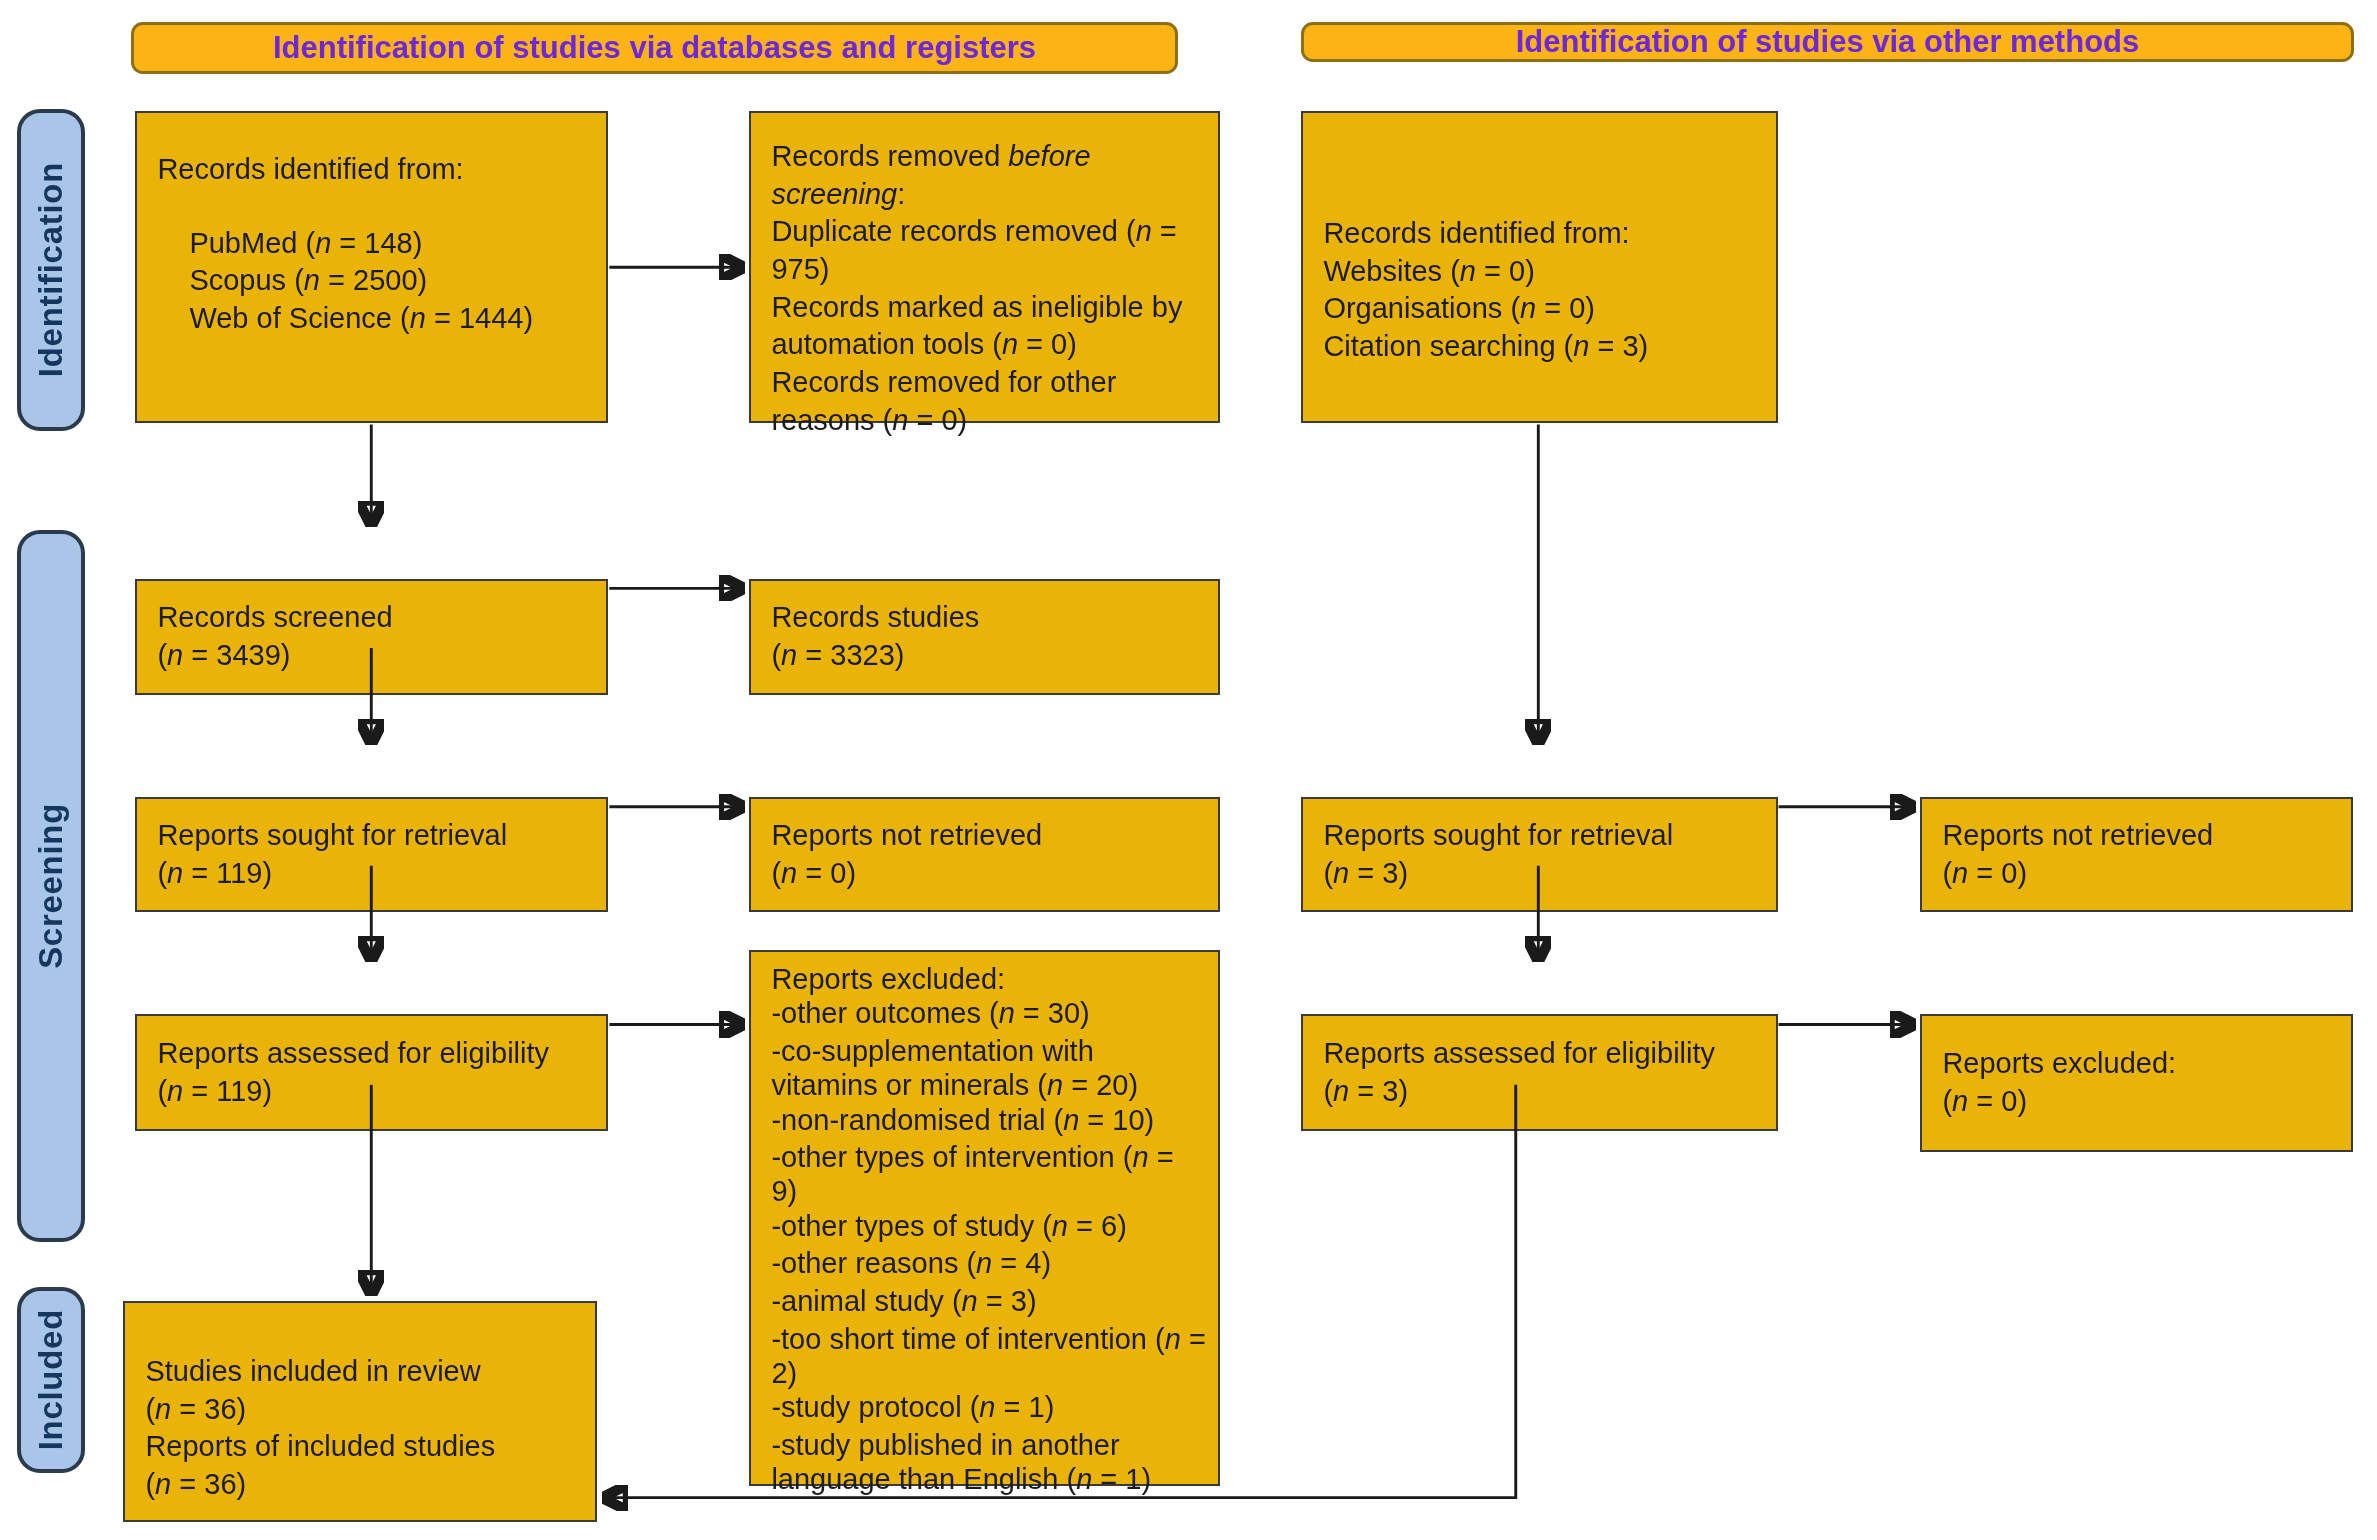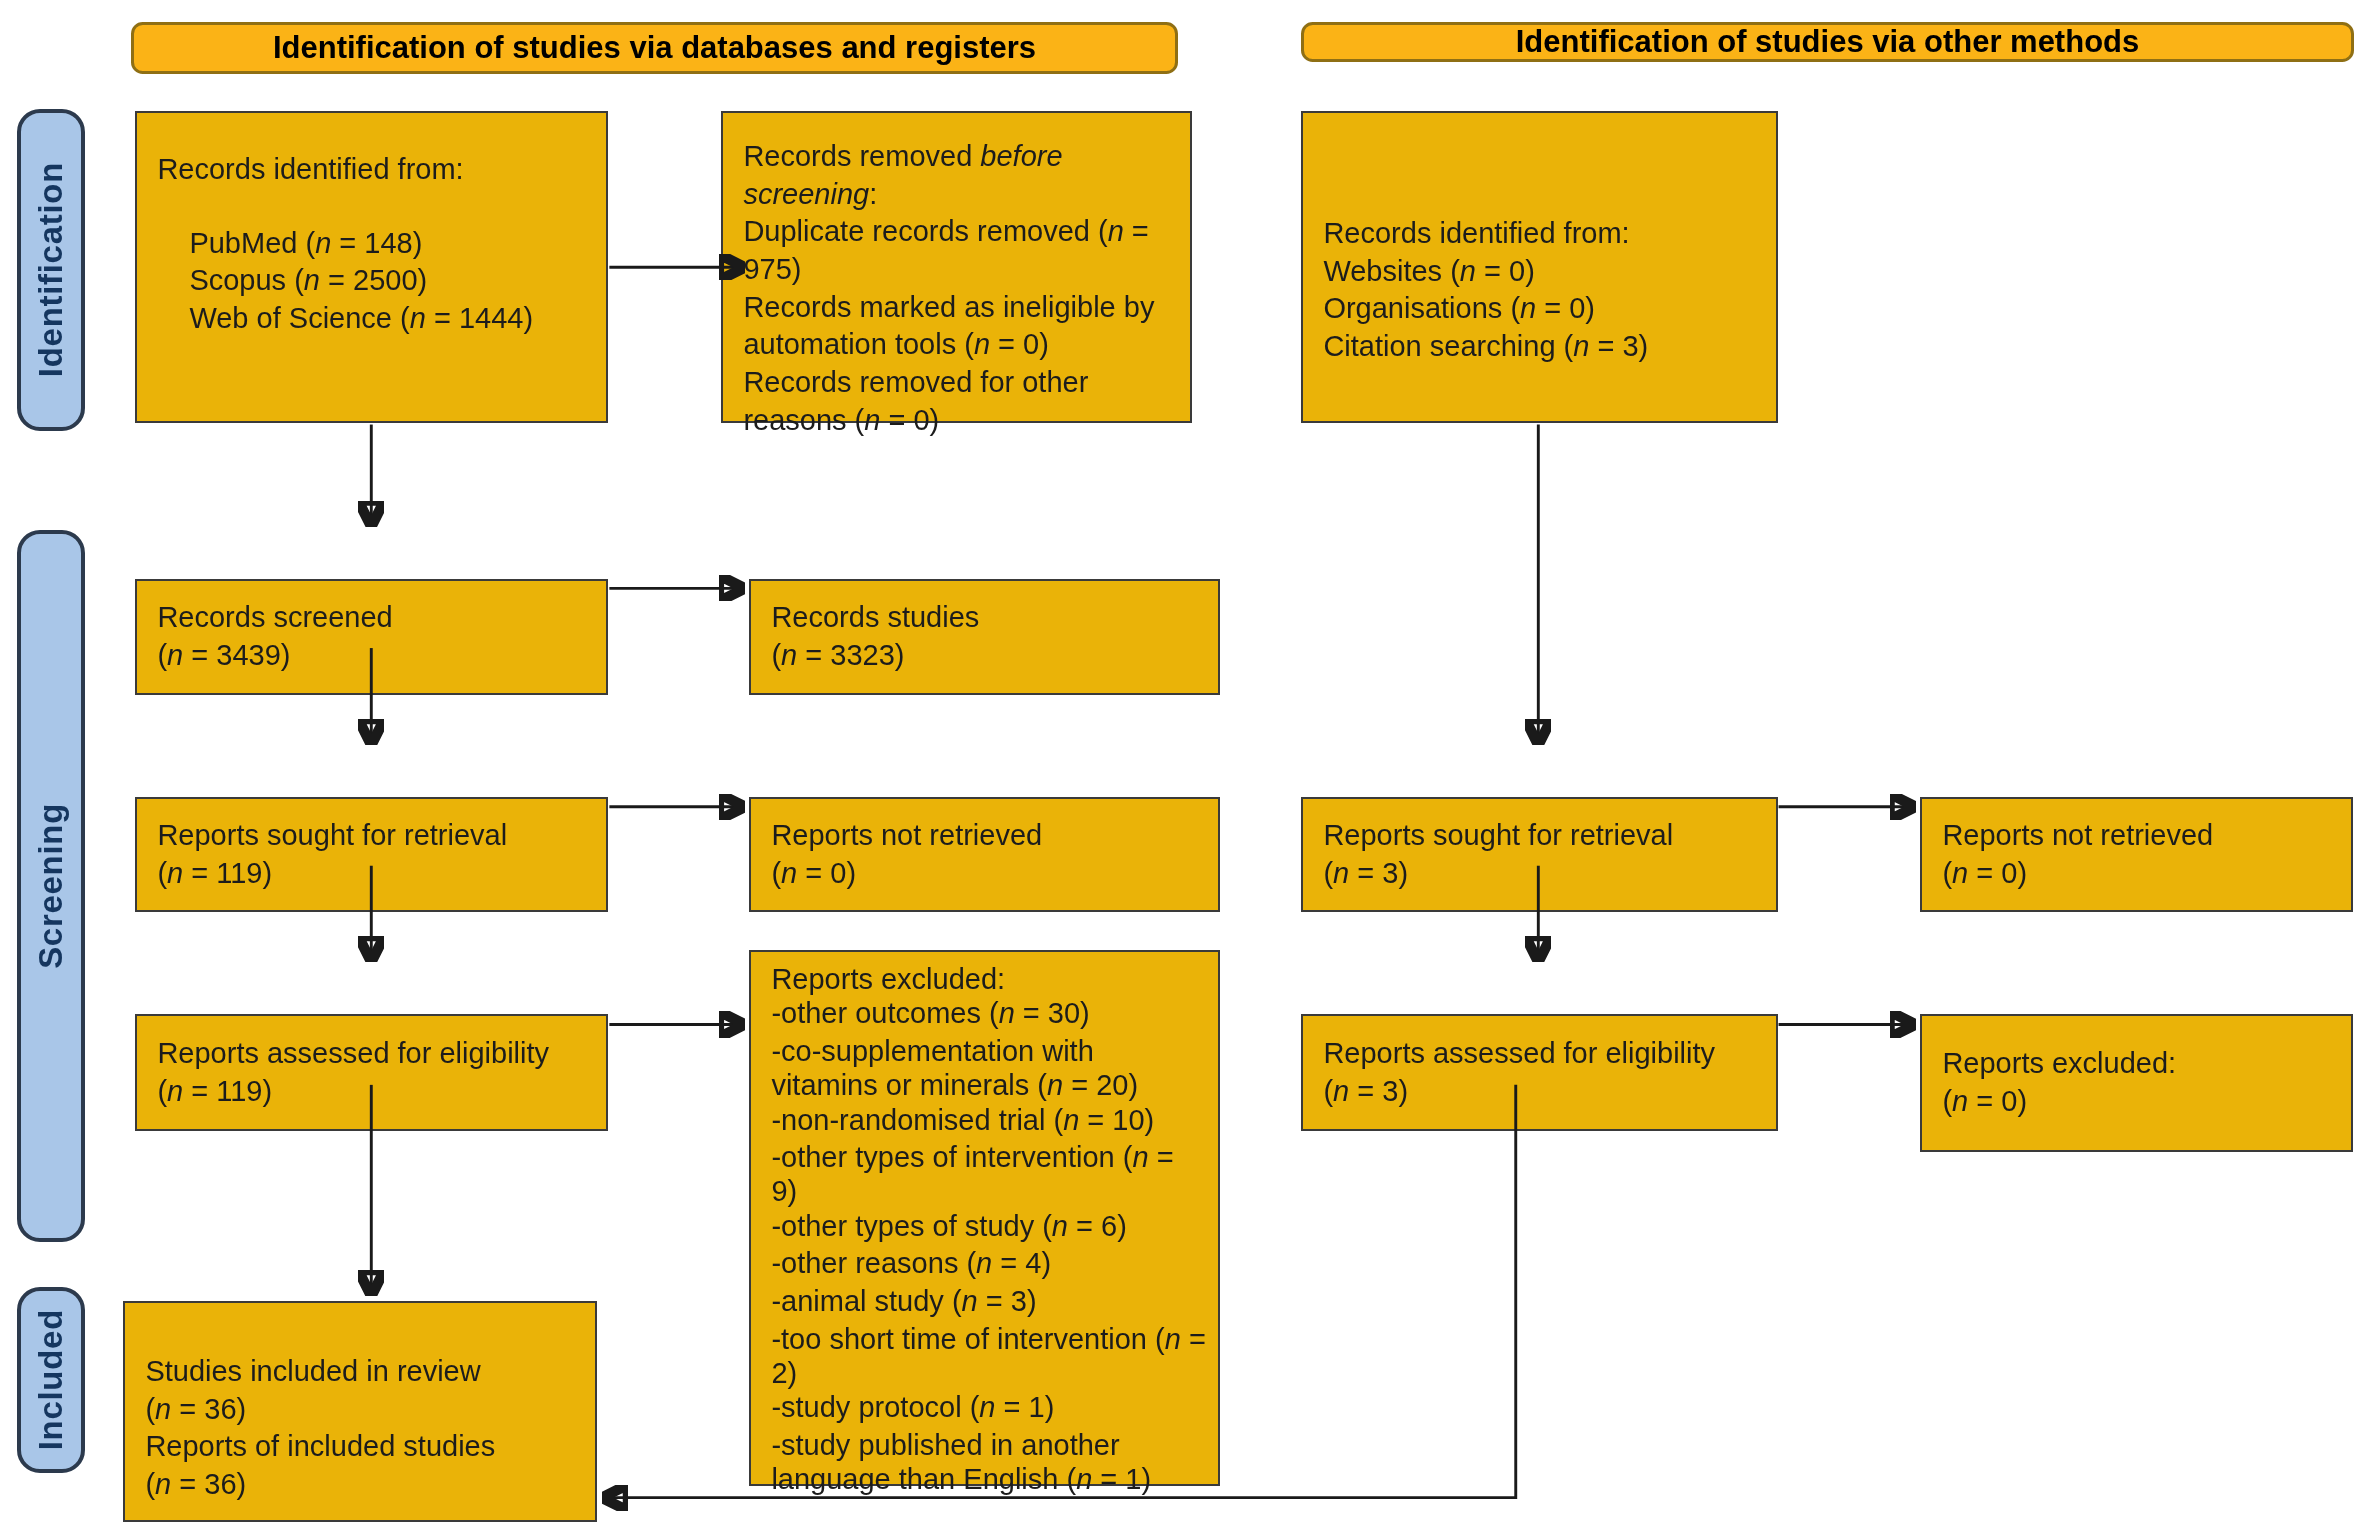--- a/index.html
+++ b/index.html
@@ -2,21 +2,21 @@
 <html style="font-size:11.7px"><head>
 <meta charset="utf-8">
 <style>
   html,body{margin:0;padding:0;background:#ffffff;}
   body{font-family:"Liberation Sans","DejaVu Sans",sans-serif;color:#1c1c1c;}
   .canvas{position:relative;width:2377px;height:1540px;background:#ffffff;overflow:hidden;}
 
   .banner{
     position:absolute;display:flex;align-items:center;justify-content:center;
     background:#FBB316;border:3.6px solid #8F6F14;border-radius:11.7px;
-    font-weight:bold;font-size:31px;color:#000000;box-sizing:border-box;
+    font-weight:bold;font-size:31px;color:#6d28d9;box-sizing:border-box;
     text-align:center;
   }
 
   .stage{
     position:absolute;background:#A9C6E8;border:4.4px solid #2C3A4D;border-radius:23px;
     display:flex;align-items:center;justify-content:center;box-sizing:border-box;
   }
   .stage span{
     writing-mode:vertical-rl;transform:rotate(180deg);
     font-weight:bold;font-size:33px;color:#15365F;letter-spacing:0.7px;white-space:nowrap;
@@ -58,21 +58,21 @@
 
   <div class="box gap-after-heading indent-items pad-top-md" style="left:135px;top:111px;width:473px;height:312px;">
     <div class="heading">Records identified from:</div>
     <div class="items">
         <div class="line">PubMed (<i>n</i> = 148)</div>
         <div class="line">Scopus (<i>n</i> = 2500)</div>
         <div class="line">Web of Science (<i>n</i> = 1444)</div>
       </div>
   </div>
 
-  <div class="box" style="left:721px;top:111px;width:471px;height:312px;padding-top:25px;">
+  <div class="box" style="left:749px;top:111px;width:471px;height:312px;padding-top:25px;">
     <div class="heading">Records removed <i>before screening</i>:</div>
     <div class="items">
         <div class="line">Duplicate records removed (<i>n</i> = 975)</div>
         <div class="line">Records marked as ineligible by automation tools (<i>n</i> = 0)</div>
         <div class="line">Records removed for other reasons (<i>n</i> = 0)</div>
       </div>
   </div>
 
   <div class="box pad-top-lg" style="left:1301px;top:111px;width:477px;height:312px;">
     <div class="heading">Records identified from:</div>

